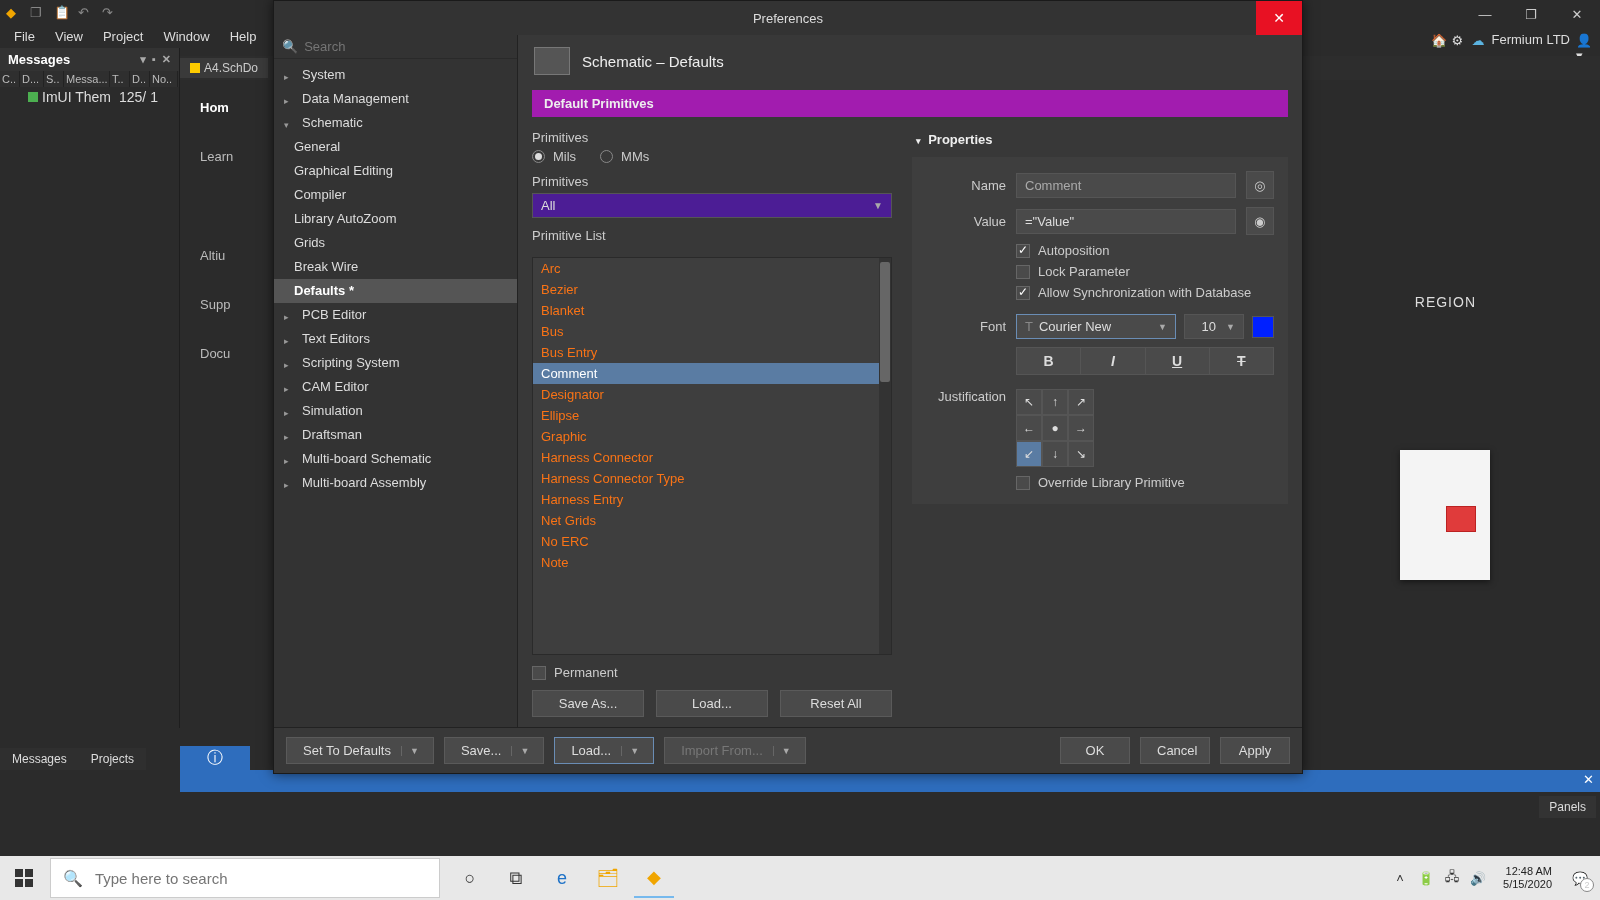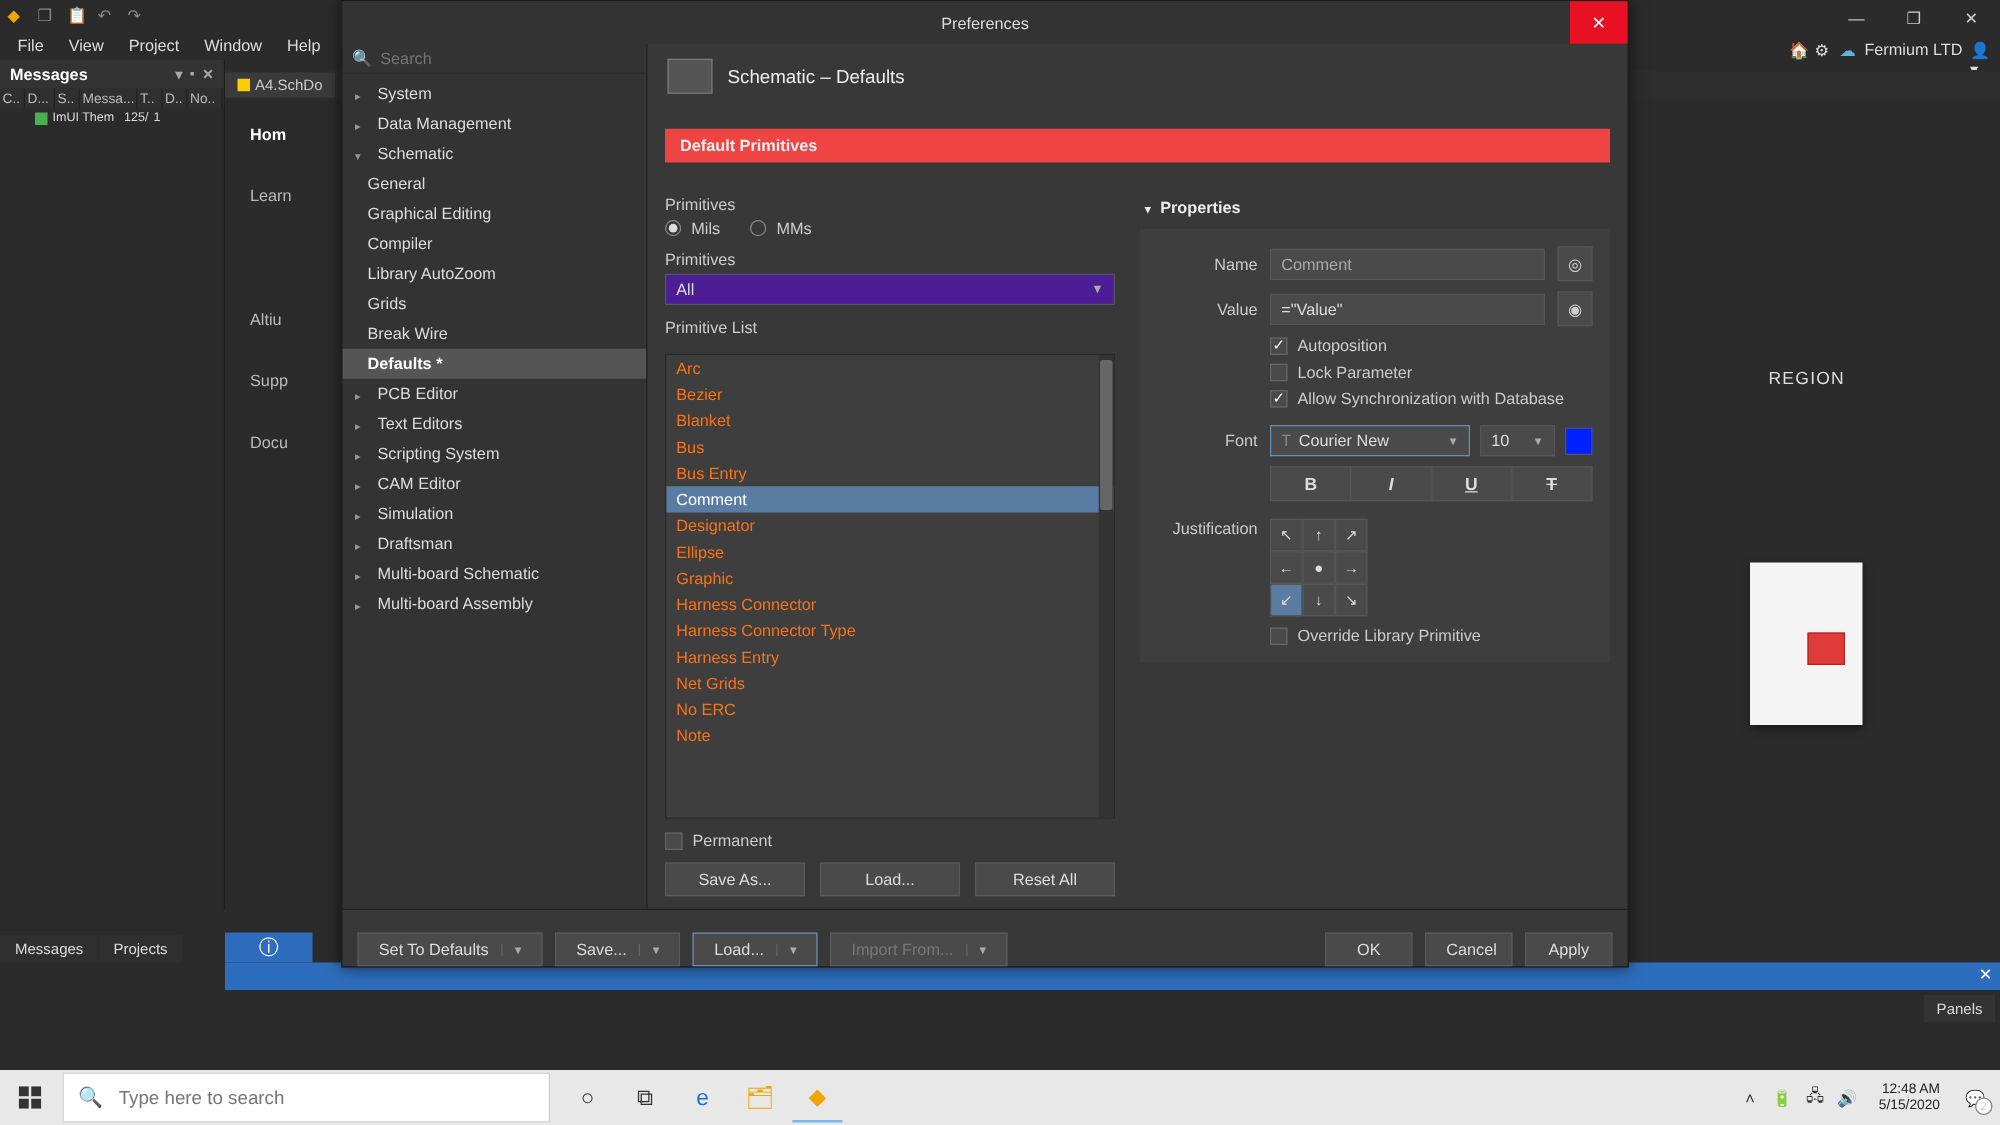--- a/index.html
+++ b/index.html
@@ -16,21 +16,21 @@
 .window-controls .wc { width: 46px; height: 28px; display: flex; align-items: center; justify-content: center; color: #ccc; }
 .branding { position: absolute; top: 32px; right: 10px; font-size: 13px; color: #ddd; display:flex; align-items:center; gap:6px;}
 .branding .smallicon{width:14px;height:14px;display:inline-block;}
 
 
 .left-panel { position:absolute; top:48px; left:0; width:180px; background:#2b2b2b; border-right:1px solid #1e1e1e; height:680px;}
 .left-panel .panel-header{background:#333;color:#fff;padding:4px 8px;font-weight:600;display:flex;justify-content:space-between;align-items:center;}
 .left-panel .panel-header .hdr-icons{display:flex;gap:6px;color:#aaa;font-size:11px;}
 .left-panel .col-headers{display:flex;background:#2f2f2f;font-size:11px;color:#bbb;}
 .left-panel .col-headers span{padding:2px 2px;border-right:1px solid #222;white-space:nowrap;overflow:hidden;}
-.left-panel .row{display:flex;align-items:center;gap:4px;padding:2px 6px;font-size:10px;color:#ddd;}
+.left-panel .row{display:flex;align-items:center;gap:4px;padding:2px 6px;font-size:14px;color:#ddd;}
 .left-panel .row .sq{width:10px;height:10px;background:#4caf50;display:inline-block;}
 
 
 .doc-tabs{position:absolute;top:56px;left:180px;right:0;height:24px;background:#2d2d2d;display:flex;align-items:center;}
 .doc-tabs .tab{padding:3px 10px;background:#3a3a3a;color:#ccc;font-size:12px;display:flex;align-items:center;gap:4px;}
 .doc-tabs .tab .dot{width:10px;height:10px;background:#ffcc00;display:inline-block;}
 
 
 .side-nav{position:absolute;top:100px;left:200px;display:flex;flex-direction:column;gap:34px;color:#bbb;font-size:13px;}
 
@@ -57,21 +57,21 @@
 .tree .node.top{padding-left:28px;}
 .tree .node .caret{position:absolute;left:10px;top:5px;font-size:9px;color:#999;}
 .tree .node.child{padding-left:20px;}
 .tree .node.selected{background:#555;color:#fff;font-weight:600;}
 
 
 .content{flex:1;display:flex;flex-direction:column;overflow:hidden;}
 .content-header{display:flex;align-items:center;gap:12px;padding:12px 16px;}
 .content-header .hicon{width:36px;height:28px;background:#555;border:1px solid #777;}
 .content-header .htitle{color:#eee;font-size:15px;}
-.section-bar{background:#ef4444;color:#eee;font-weight:600;padding:6px 12px;margin:16px 14px;}
+.section-bar{background:#a21caf;color:#eee;font-weight:600;padding:6px 12px;margin:3px 14px;}
 .panel-area{flex:1;display:flex;padding:10px 14px;gap:20px;overflow:hidden;}
 
 .col-left{width:360px;display:flex;flex-direction:column;gap:10px;}
 .lbl{color:#ccc;font-size:13px;margin-bottom:4px;}
 .radio-row{display:flex;gap:24px;align-items:center;}
 .radio{width:13px;height:13px;border-radius:50%;border:1px solid #888;display:inline-block;position:relative;}
 .radio.checked::after{content:"";position:absolute;inset:2px;border-radius:50%;background:#ddd;}
 .select-box{background:#4c1d95;border:1px solid #555;padding:4px 8px;display:flex;justify-content:space-between;align-items:center;color:#ddd;}
 .select-box .chev{font-size:10px;color:#aaa;}
 .listbox{flex:1;background:#3e3e3e;border:1px solid #2a2a2a;overflow:auto;position:relative;}
@@ -90,31 +90,31 @@
 .prop-header .tri{font-size:9px;margin-right:4px;}
 .prop-body{background:#3e3e3e;padding:14px;}
 .form-row{display:flex;align-items:center;gap:10px;margin-bottom:8px;}
 .form-row .flabel{width:80px;text-align:right;color:#ccc;font-size:13px;}
 .text-input{flex:1;background:#4a4a4a;border:1px solid #555;padding:4px 8px;color:#aaa;font-size:13px;}
 .text-input.value{color:#ddd;}
 .icon-btn{width:28px;height:28px;background:#4a4a4a;border:1px solid #555;display:flex;align-items:center;justify-content:center;color:#ccc;font-size:13px;}
 .check-stack{margin-left:90px;display:flex;flex-direction:column;gap:6px;margin-bottom:14px;}
 .font-row{display:flex;align-items:center;gap:8px;}
 .font-select{background:#4a4a4a;border:1px solid #6a8db5;padding:4px 8px;display:flex;align-items:center;gap:6px;color:#ddd;flex:1;}
-.size-select{background:#4a4a4a;border:1px solid #555;padding:4px 8px;display:flex;align-items:center;gap:10px;color:#ddd;width:60px;justify-content:space-between;}
+.size-select{background:#4a4a4a;border:1px solid #555;padding:4px 8px;display:flex;align-items:center;gap:10px;color:#ddd;width:60px;justify-content:flex-end;}
 .color-sw{width:22px;height:22px;background:#0020ff;border:1px solid #555;}
 .style-btns{margin-left:90px;display:flex;margin-top:8px;}
 .style-btns .sbtn{flex:1;border:1px solid #555;background:#4a4a4a;height:28px;display:flex;align-items:center;justify-content:center;color:#ddd;font-weight:bold;font-size:14px;}
 .style-btns .sbtn:not(:last-child){border-right:none;}
 .just-grid{display:grid;grid-template-columns:repeat(3,26px);grid-template-rows:repeat(3,26px);}
 .just-grid .cell{border:1px solid #555;background:#4a4a4a;display:flex;align-items:center;justify-content:center;color:#ddd;font-size:12px;}
 .just-grid .cell.selected{background:#5a7ca3;}
 
 
-.dialog-footer{height:46px;border-top:1px solid #222;display:flex;align-items:flex-end;padding:0 12px;gap:10px;}
+.dialog-footer{height:46px;border-top:1px solid #222;display:flex;align-items:center;padding:0 12px;gap:10px;}
 .dialog-footer .spacer{flex:1;}
 .fbtn{background:#4a4a4a;border:1px solid #5a5a5a;color:#ddd;padding:5px 16px;font-size:13px;}
 .fbtn.split{display:flex;align-items:center;}
 .fbtn.split .sc{width:16px;text-align:center;margin-left:10px;border-left:1px solid #666;padding-left:8px;font-size:9px;color:#aaa;}
 .fbtn.outlined{border:1px solid #6a8db5;}
 
 
 .taskbar{position:absolute;bottom:0;left:0;right:0;height:44px;background:#e8e8e8;display:flex;align-items:center;}
 .taskbar .start{width:48px;height:44px;display:flex;align-items:center;justify-content:center;}
 .taskbar .search{flex:0 0 390px;height:40px;margin:2px;background:#fff;border:1px solid #ccc;display:flex;align-items:center;padding:0 12px;gap:12px;color:#666;}

